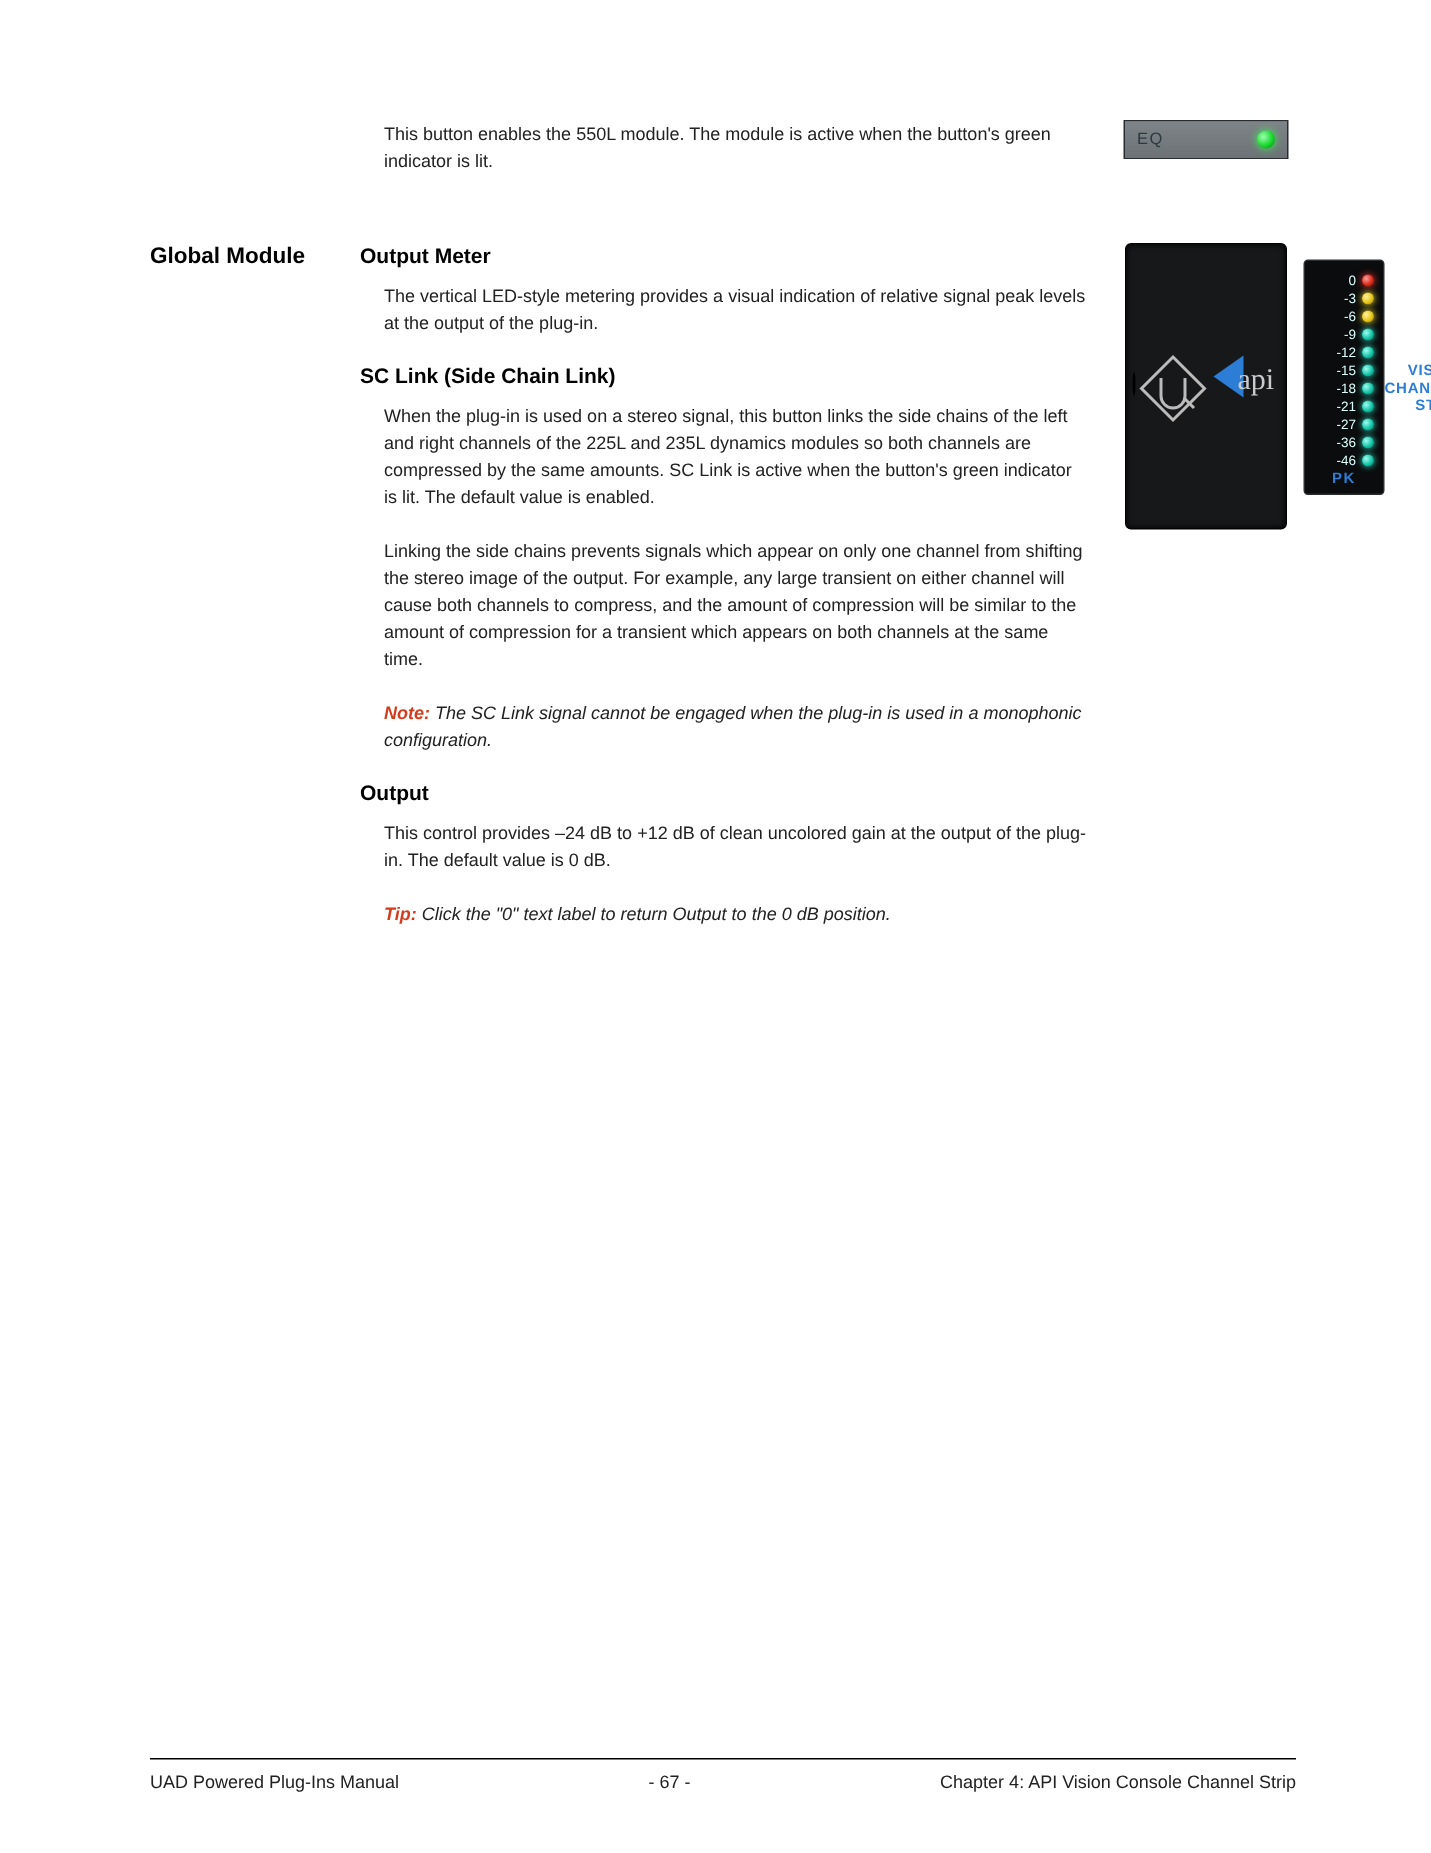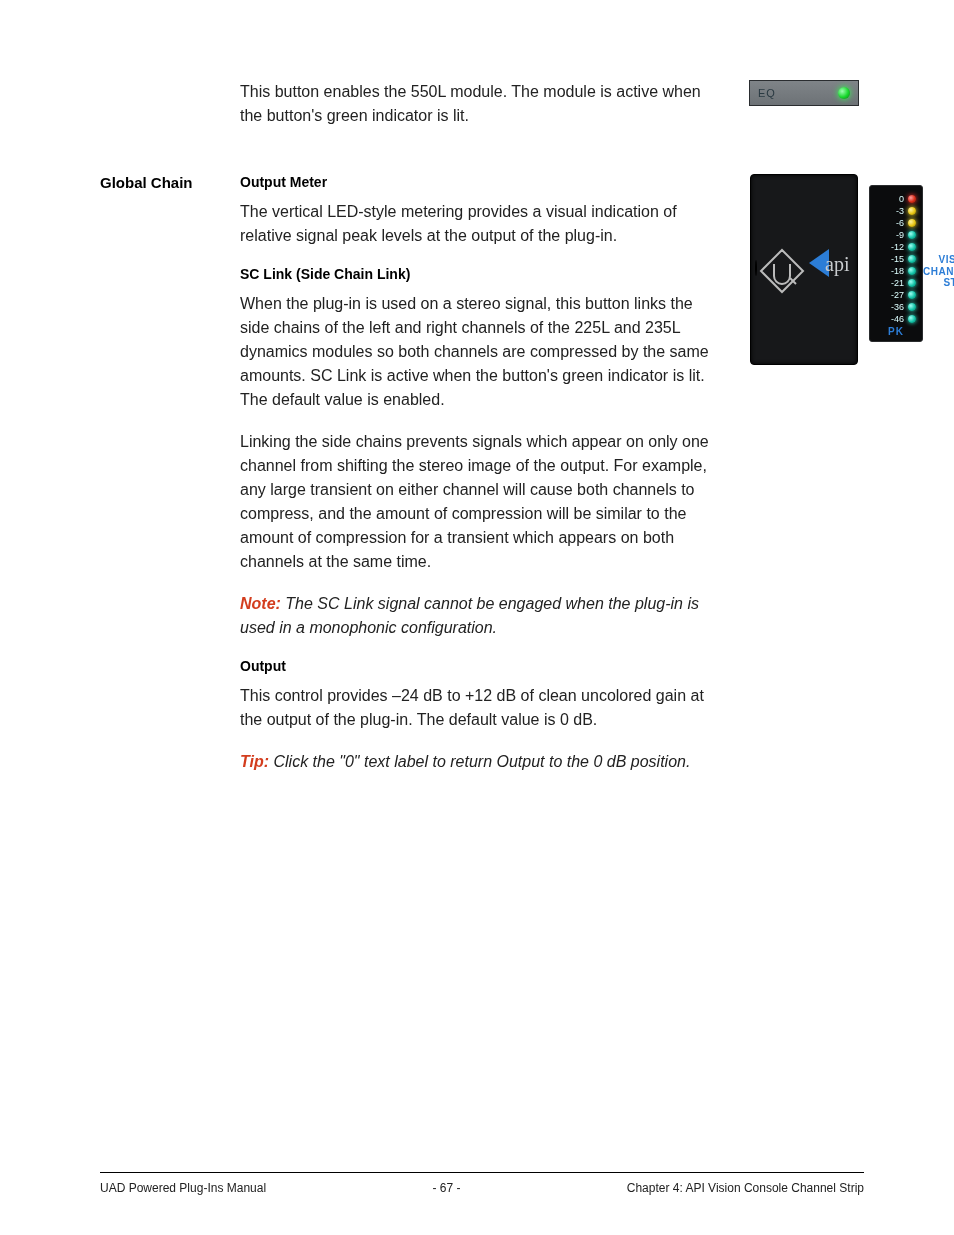--- a/index.html
+++ b/index.html
@@ -41,23 +41,23 @@
     color: #000;
   }
   h4.sub {
     font-family: "Helvetica Neue", Helvetica, Arial, sans-serif;
     font-weight: 700;
     font-size: 14px;
     margin: 0 0 10px 0;
     color: #000;
   }
   p.body {
-    font-size: 16px;
+    font-size: 12px;
     line-height: 1.5;
-    margin: 0 0 18px 0;
+    margin: 0 0 18px 16px;
     color: #222;
     font-weight: 400;
   }
   .note-label, .tip-label {
     font-weight: 700;
     font-style: italic;
     color: #d33d1e;
   }
   .italic { font-style: italic; }
   .eq-button {
@@ -177,21 +177,21 @@
         <span>EQ</span>
         <span class="led"></span>
       </div>
     </div>
   </div>
 
   <div class="spacer-28"></div>
 
   <div class="row">
     <div class="sidebar-col">
-      <h3 class="section-label">Global Chain</h3>
+      <h3 class="section-label">Global Module</h3>
     </div>
     <div class="content-col">
       <h4 class="sub">Output Meter</h4>
       <p class="body">The vertical LED-style metering provides a visual indication of relative signal peak levels at the output of the plug-in.</p>
 
       <h4 class="sub">SC Link (Side Chain Link)</h4>
       <p class="body">When the plug-in is used on a stereo signal, this button links the side chains of the left and right channels of the 225L and 235L dynamics modules so both channels are compressed by the same amounts. SC Link is active when the button's green indicator is lit. The default value is enabled.</p>
       <p class="body">Linking the side chains prevents signals which appear on only one channel from shifting the stereo image of the output. For example, any large transient on either channel will cause both channels to compress, and the amount of compression will be similar to the amount of compression for a transient which appears on both channels at the same time.</p>
       <p class="body italic">
         <span class="note-label">Note:</span>

